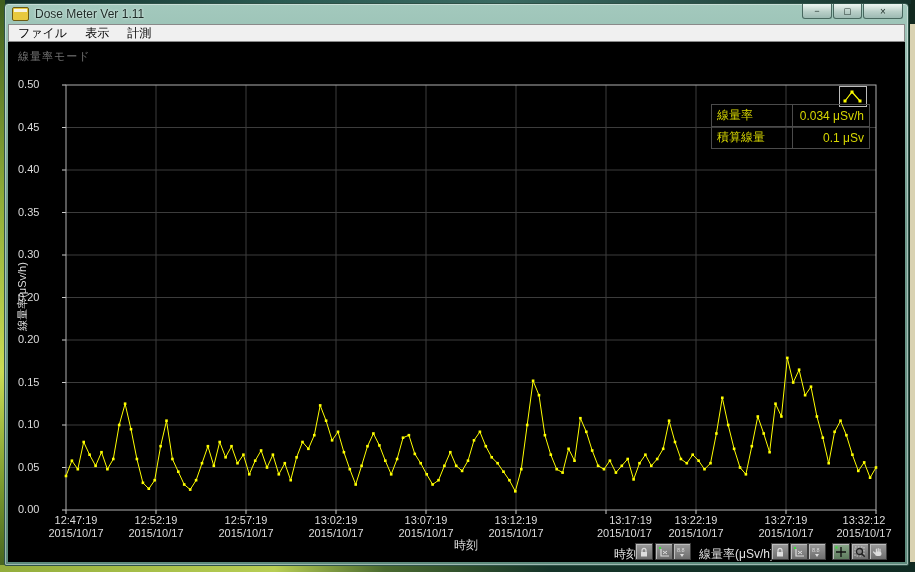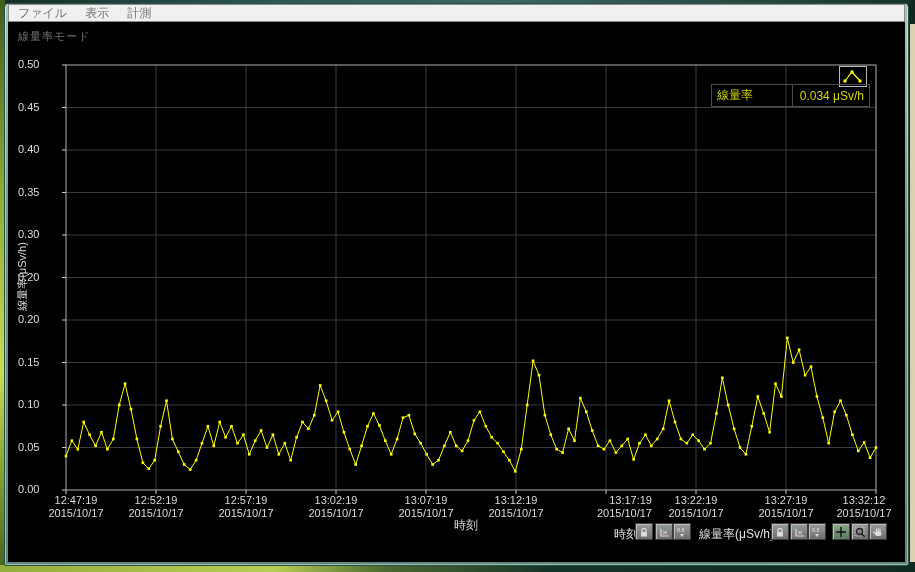--- a/index.html
+++ b/index.html
@@ -24,21 +24,21 @@
     border-radius:2px;position:relative;}
   .app-icon::before{content:"";position:absolute;left:1px;top:1px;right:1px;height:3px;background:#f7f3e2;}
   .title-text{font-size:12px;color:#1d2a26;text-shadow:0 0 3px rgba(255,255,255,.9);}
   .win-btns{position:absolute;right:2px;top:0;display:flex;}
   .win-btn{height:14px;display:flex;align-items:center;justify-content:center;
     background:linear-gradient(180deg,#eef6f2,#b9cfc8 55%,#9dbab2);
     border:1px solid #48685f;border-top:none;border-radius:0 0 3px 3px;margin-left:1px;
     color:#23332e;font-size:9px;line-height:9px;}
   .btn-min{width:28px}.btn-max{width:27px}.btn-close{width:38px;font-size:10px;}
   .menubar{height:16px;background:#f0f0f0;border:1px solid #8a8a8a;display:flex;align-items:center;}
-  .menu-item{font-size:12px;color:#737373;padding:0 9px;}
+  .menu-item{font-size:12px;color:#000000;padding:0 9px;}
   .content{flex:1;background:#000;position:relative;overflow:hidden;}
   .mode-title{left:10px;top:7px;font-size:11px;color:#737373;letter-spacing:1px;}
   
   .status-row{right:26px;top:15px;display:flex;align-items:center;font-size:12px;color:#e6e6e6;}
   .status-row .lbl{margin-right:10px;}
   .led{width:13px;height:13px;border-radius:50%;margin-right:22px;}
   .led-on{background:radial-gradient(circle at 35% 30%,#c9ffc0,#35e035 45%,#0b8c0b);box-shadow:0 0 4px #2ecc2e;}
   .led-off{background:radial-gradient(circle at 35% 30%,#c05050,#7c1212 50%,#3c0606);}
   .status-val{margin-right:22px;color:#efefef;}
   .status-val:last-child{margin-right:0;}
@@ -67,20 +67,29 @@
 </head>
 <body>
 
 <div class="screen">
   <div class="abs desk-left"></div>
   <div class="abs desk-top"></div>
   <div class="abs desk-right"></div>
   <div class="abs desk-bottom"></div>
 
   <div class="abs window">
+    <div class="titlebar">
+      <div class="app-icon"></div>
+      <div class="title-text">Dose Meter  Ver 1.11</div>
+      <div class="win-btns">
+        <div class="win-btn btn-min">−</div>
+        <div class="win-btn btn-max">▢</div>
+        <div class="win-btn btn-close">×</div>
+      </div>
+    </div>
 
     <div class="menubar">
       <div class="menu-item">ファイル</div>
       <div class="menu-item">表示</div>
       <div class="menu-item">計測</div>
     </div>
 
     <div class="content">
       <div class="abs mode-title">線量率モード</div>
 
@@ -332,20 +341,24 @@
           <rect x="16.5" y="10.5" width="3" height="3" fill="#ffff00"></rect>
         </svg>
       </div>
 
       <table class="abs info-panel">
         <tbody>
         <tr>
           <td class="k">線量率</td>
           <td class="v">0.034 μSv/h</td>
         </tr>
+        <tr>
+          <td class="k">積算線量</td>
+          <td class="v">0.1 μSv</td>
+        </tr>
       </tbody>
         </table>
 
       <div class="abs tb-label" style="left:606px;">時刻</div>
 
       <div class="tb-btn" style="left:627px;">
         <svg width="12" height="12">
           <path d="M4 6 V4.4 a2 2.1 0 0 1 4 0 V6" fill="none" stroke="#ddd" stroke-width="1.2"></path>
           <rect x="3" y="6" width="6" height="4.5" fill="#ddd"></rect>
         </svg>

